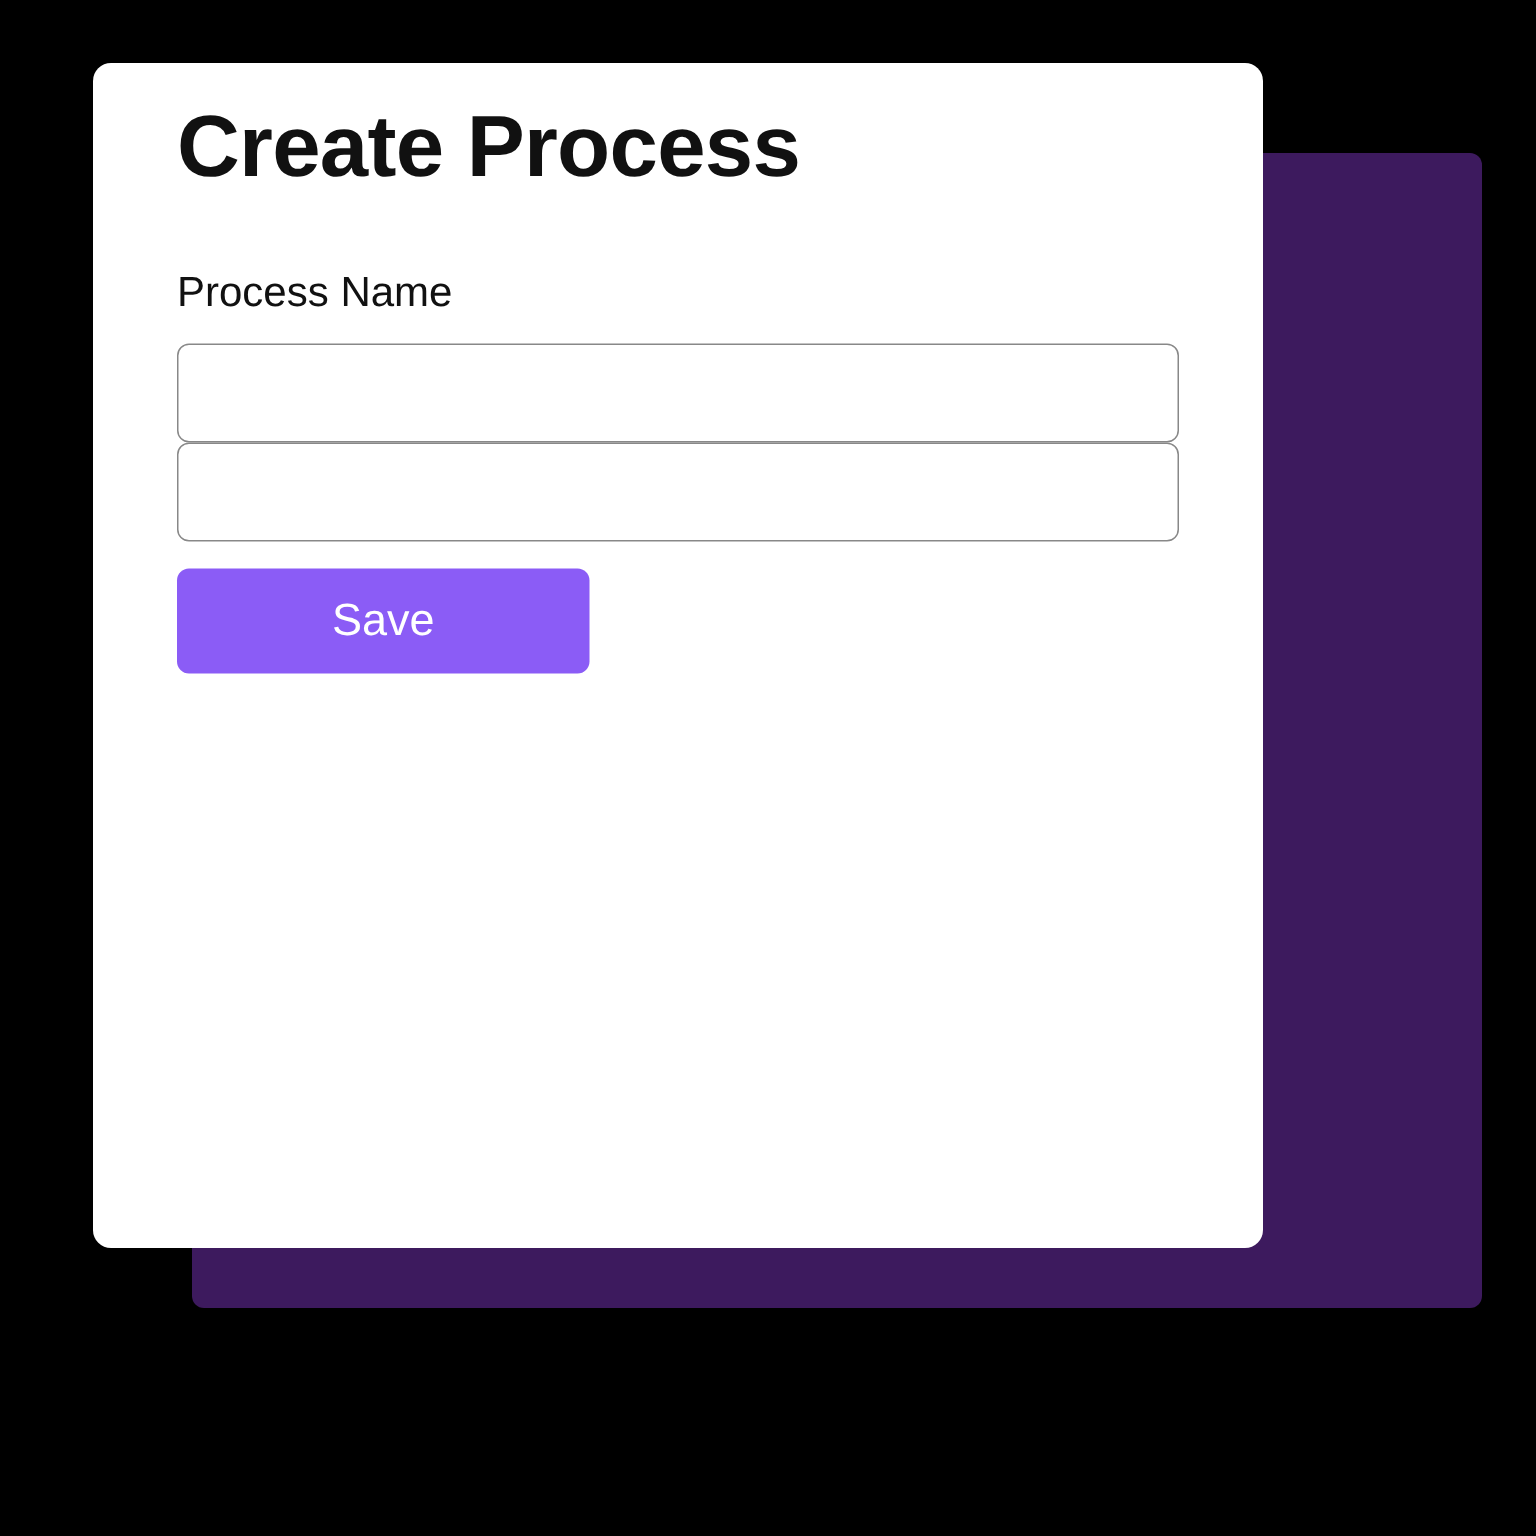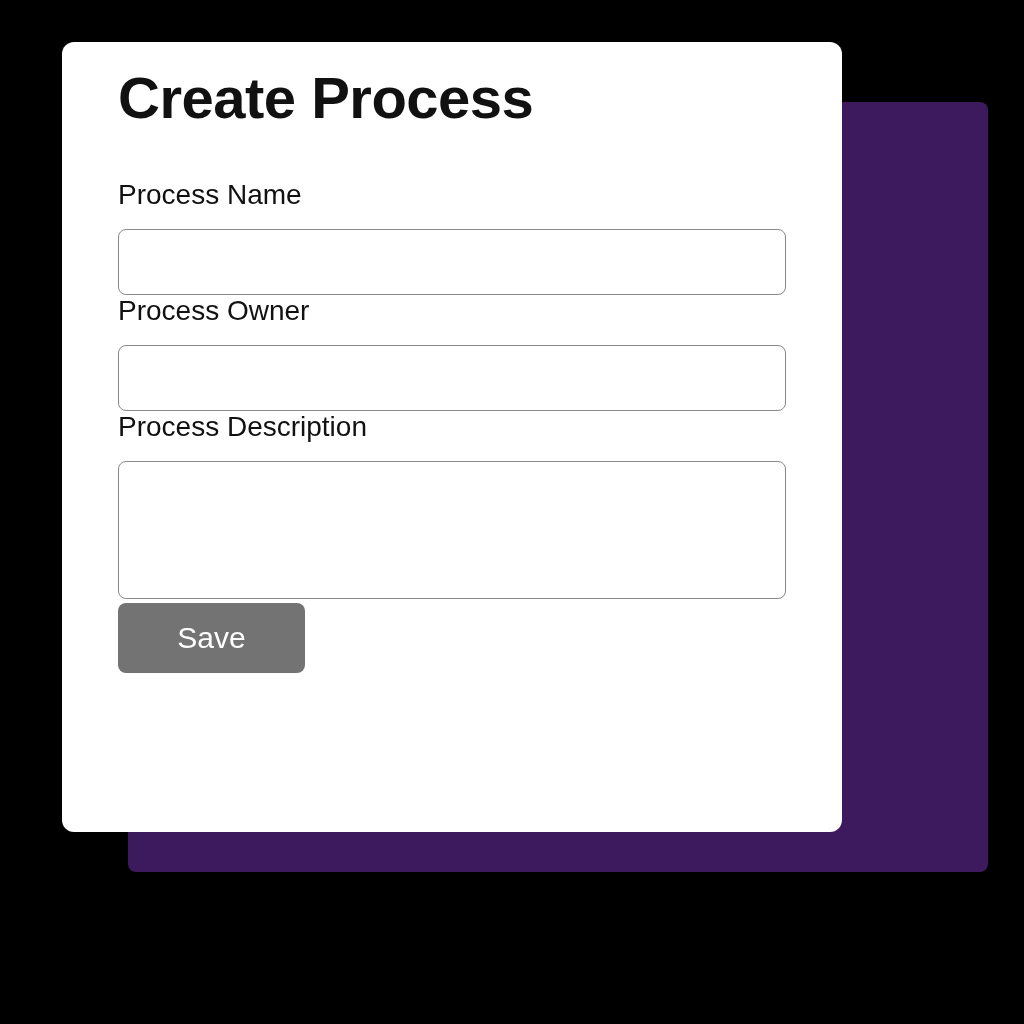--- a/index.html
+++ b/index.html
@@ -65,50 +65,45 @@
       height: 138px;
       border: 1px solid #888;
       border-radius: 8px;
       padding: 14px 16px;
       font-size: 24px;
       font-family: inherit;
       background: #fff;
       resize: none;
     }
     .save-btn {
-      width: 187px;
+      width: 275px;
       height: 70px;
-      background: #737373;
+      background: #8b5cf6;
       color: #fff;
       border: none;
       border-radius: 8px;
       font-size: 30px;
       font-weight: 400;
       font-family: inherit;
       cursor: pointer;
-      margin-top: 0;
+      margin-top: 18px;
     }
   </style>
 </head>
 <body>
 
 <div class="backdrop-panel"></div>
 
 <div class="modal">
   <h1 class="modal-title">Create Process</h1>
 
   <div class="field-group">
     <label class="field-label">Process Name</label>
     <input type="text" class="text-input" value="" style="">
   </div>
 
   <div class="field-group">
-    <label class="field-label">Process Owner</label>
     <input type="text" class="text-input" value="" style="">
   </div>
 
-  <div class="field-group">
-    <label class="field-label">Process Description</label>
-    <textarea class="textarea-input" value="" style=""></textarea>
-  </div>
 
   <button class="save-btn">Save</button>
 </div>
 
 </body></html>

